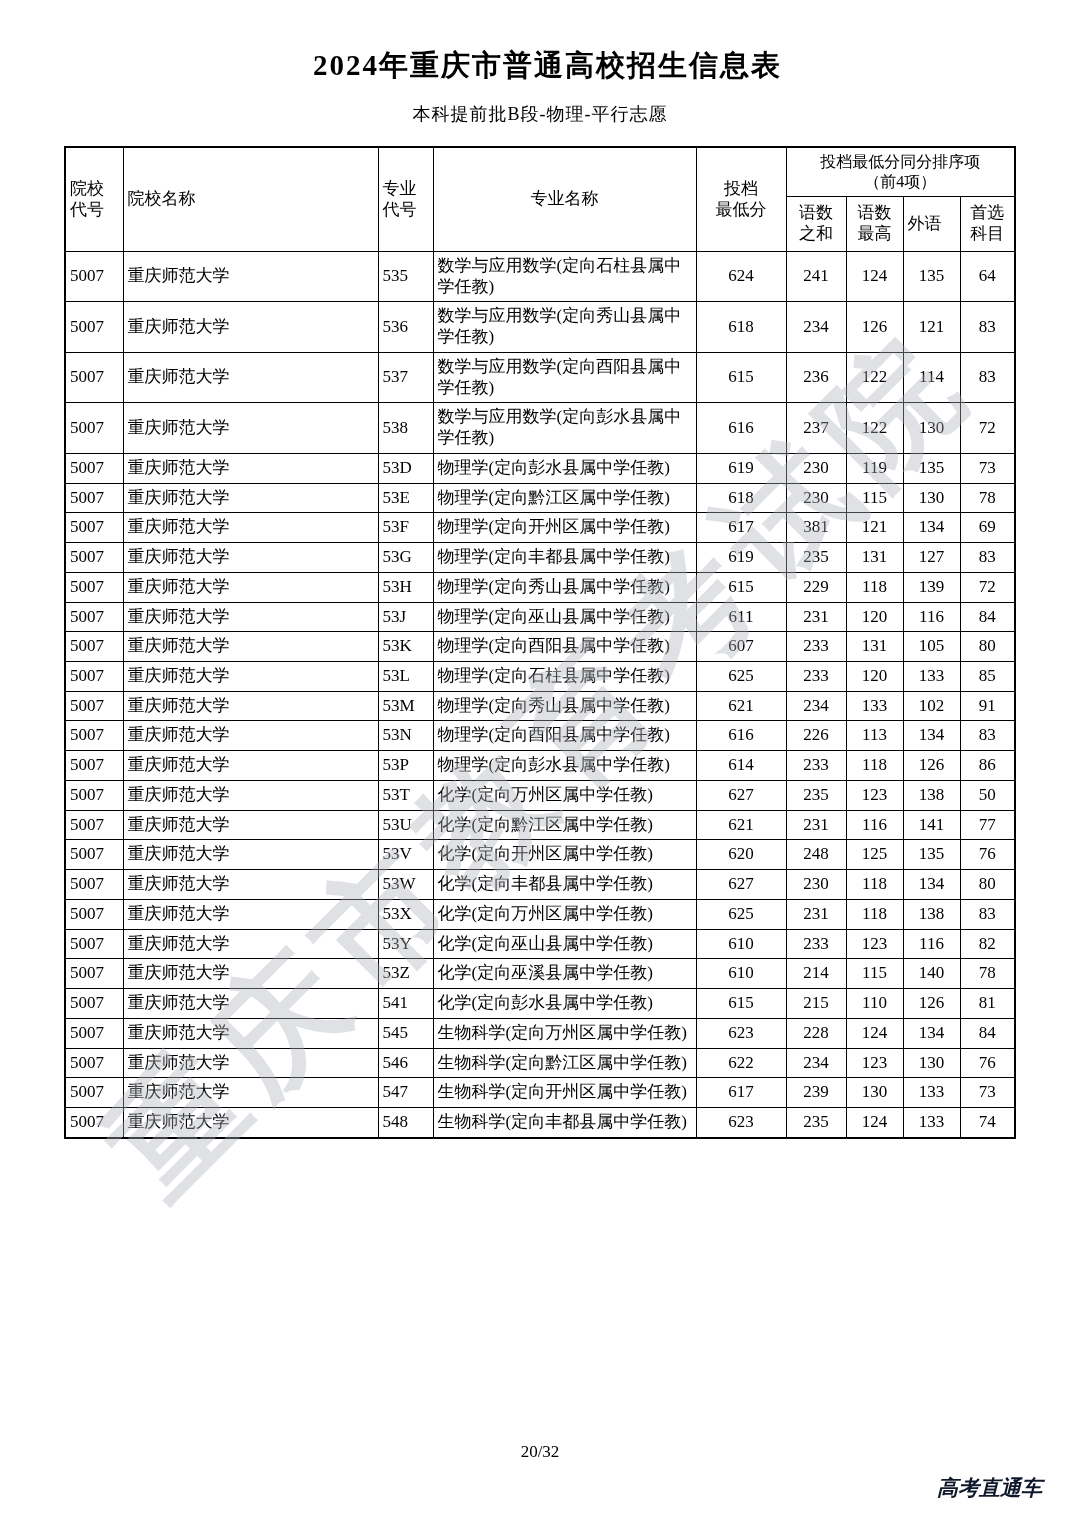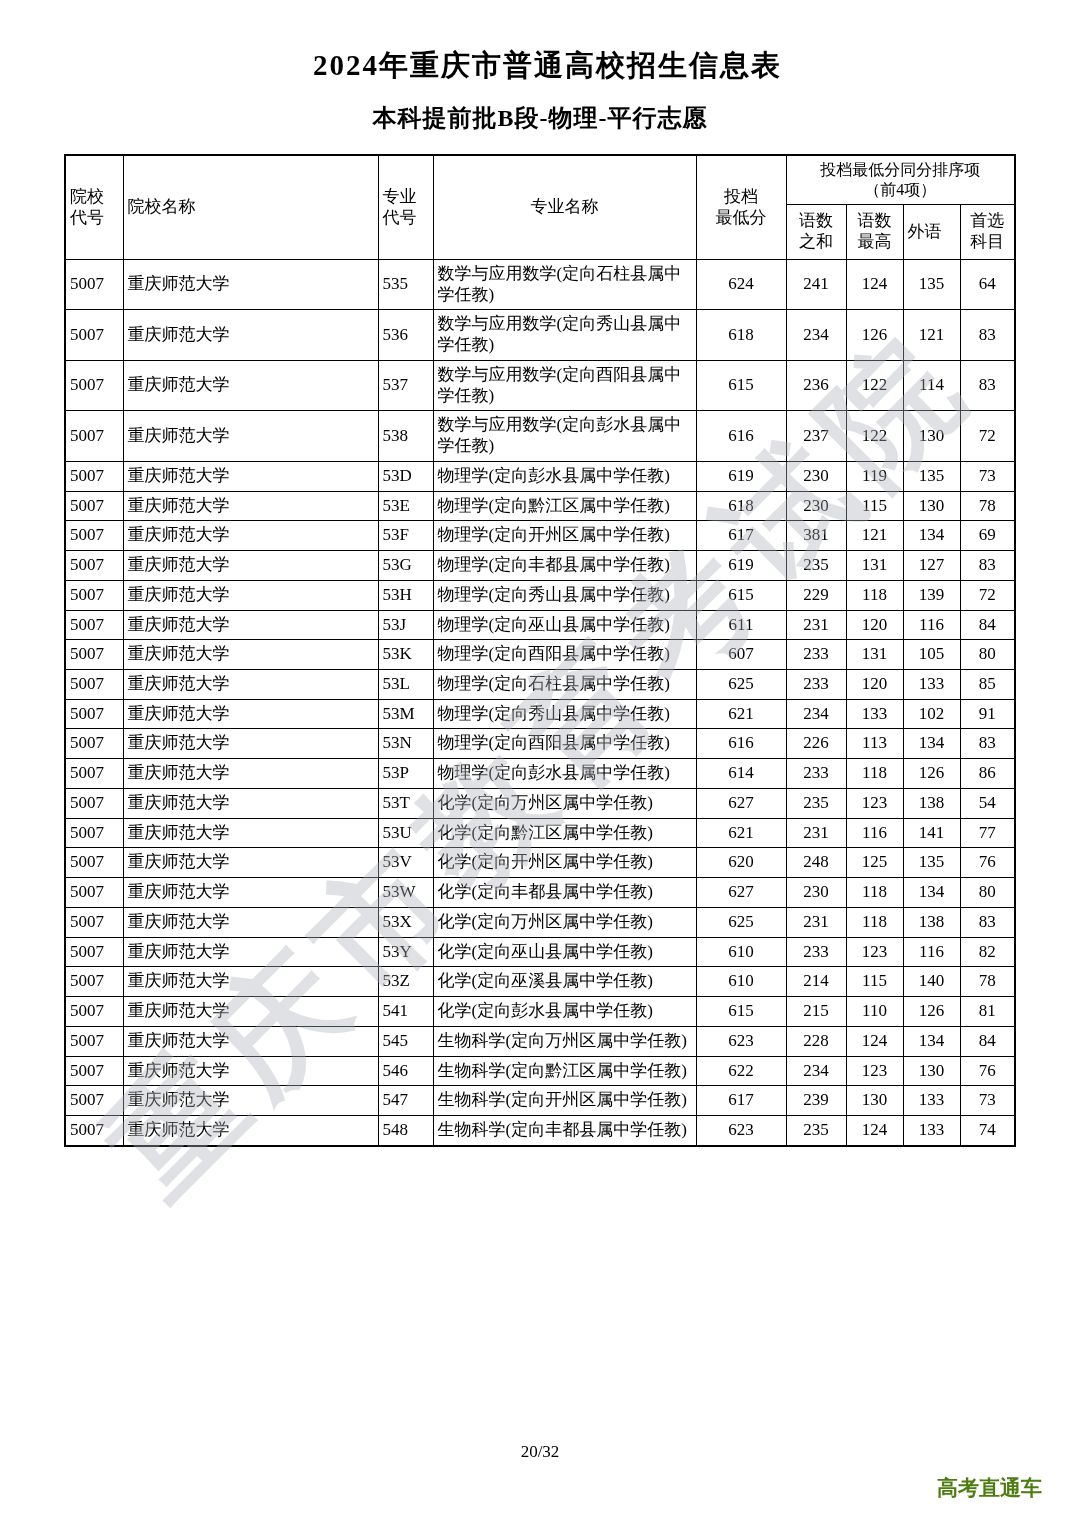--- a/index.html
+++ b/index.html
@@ -13,22 +13,22 @@
   }
   .page-title {
     text-align:center;
     font-size:29px;
     font-weight:bold;
     margin:46px 0 16px 15px;
     letter-spacing:2px;
   }
   .page-subtitle {
     text-align:center;
-    font-size:24px;
-    font-weight:700;
+    font-size:18px;
+    font-weight:400;
     margin:0 0 20px 0;
     letter-spacing:1px;
   }
   table.adm {
     border-collapse:collapse;
     width:950px;
     margin:0 auto;
     table-layout:fixed;
     position:relative;
     z-index:2;
@@ -291,21 +291,21 @@
       </tr>
       <tr>
         <td class="left">5007</td>
         <td class="left">重庆师范大学</td>
         <td class="left">53T</td>
         <td class="left">化学(定向万州区属中学任教)</td>
         <td class="center">627</td>
         <td class="center">235</td>
         <td class="center">123</td>
         <td class="center">138</td>
-        <td class="center">54</td>
+        <td class="center">50</td>
       </tr>
       <tr>
         <td class="left">5007</td>
         <td class="left">重庆师范大学</td>
         <td class="left">53U</td>
         <td class="left">化学(定向黔江区属中学任教)</td>
         <td class="center">621</td>
         <td class="center">231</td>
         <td class="center">116</td>
         <td class="center">141</td>
@@ -418,13 +418,13 @@
         <td class="center">623</td>
         <td class="center">235</td>
         <td class="center">124</td>
         <td class="center">133</td>
         <td class="center">74</td>
       </tr>
     </tbody>
 </table>
 
 <div class="page-number">20/32</div>
-<div class="brand" style="color: #4d7c0f;">高考直通车</div>
+<div class="brand" style="color: #0f172a; font-style: italic;">高考直通车</div>
 
 </body></html>

